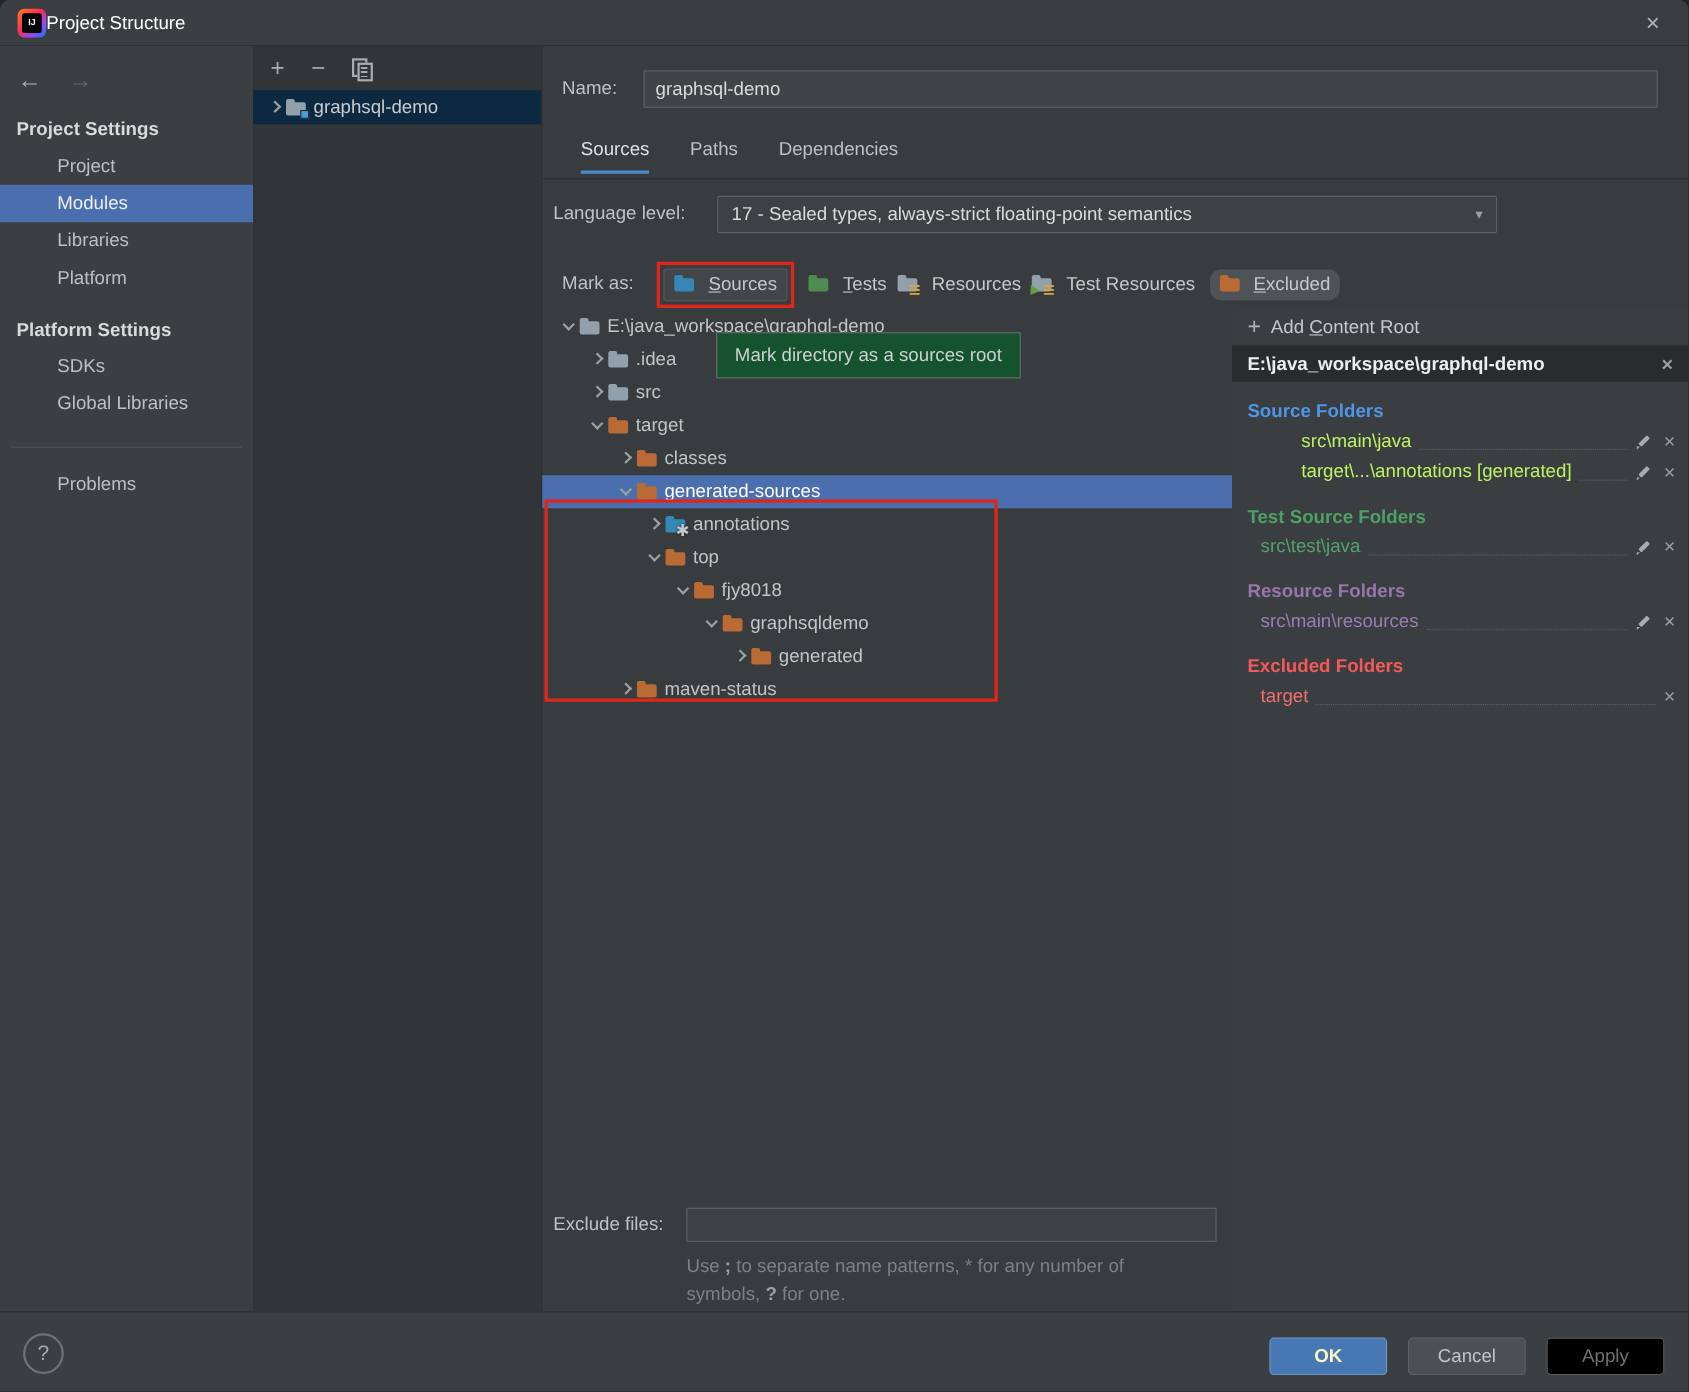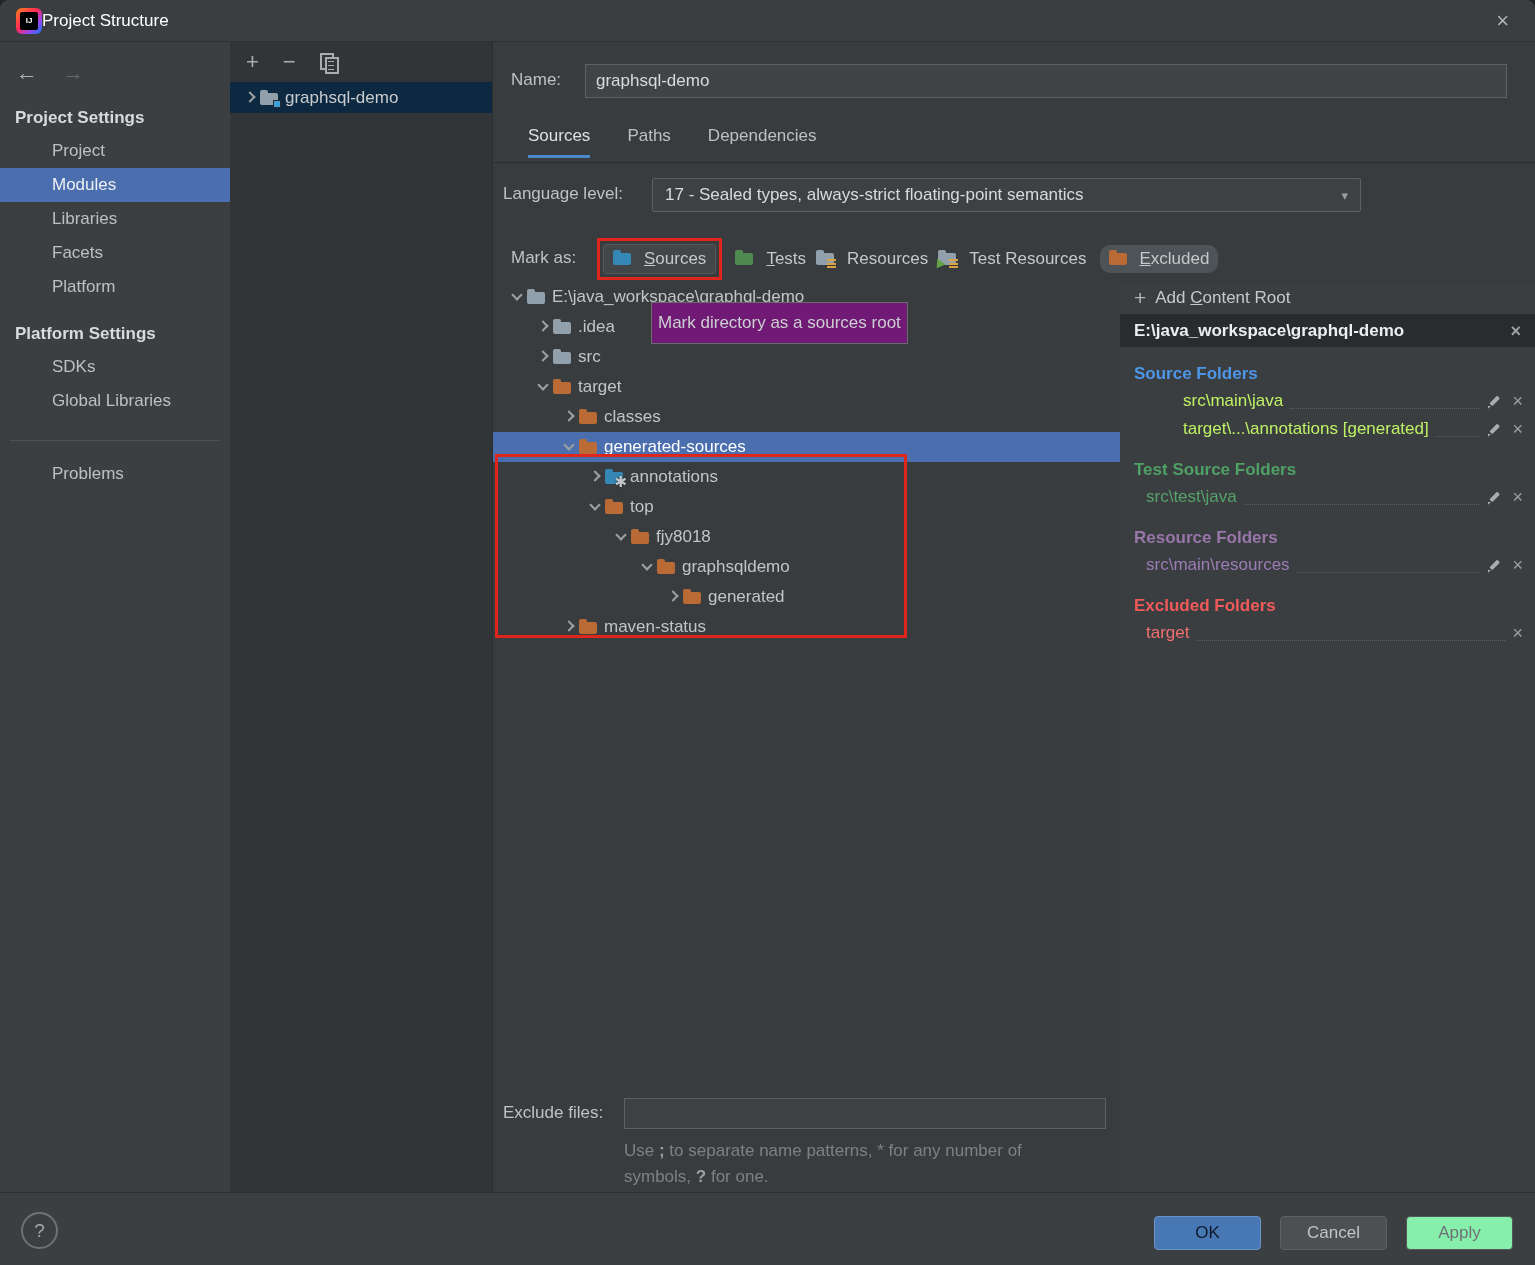--- a/index.html
+++ b/index.html
@@ -85,22 +85,22 @@
   .mgap{width:8px;}
   .u{text-decoration:underline;}
 
   
   .tree{position:absolute;left:0;top:240px;width:628px;}
   .trow{height:30px;display:flex;align-items:center;color:#C2C5C6;cursor:pointer;}
   .trow.sel{background:#4B6EAF;color:#FFFFFF;}
   .lvl0{padding-left:14px;}.lvl1{padding-left:40px;}.lvl2{padding-left:66px;}.lvl3{padding-left:92px;}
   .lvl4{padding-left:118px;}.lvl5{padding-left:144px;}.lvl6{padding-left:170px;}
   .redbox2{position:absolute;left:2px;top:412px;width:412px;height:184px;border:3px solid #E0251B;z-index:6;pointer-events:none;}
-  .tooltip{position:absolute;left:158px;top:260px;height:42px;line-height:40px;background:#701a75;border:1px solid #696C6E;
-        color:#CDD0D2;padding:0 6px;z-index:5;white-space:nowrap;}
+  .tooltip{position:absolute;left:158px;top:260px;height:42px;line-height:40px;background:#14532d;border:1px solid #696C6E;
+        color:#CDD0D2;padding:0 16px;z-index:5;white-space:nowrap;}
   .vsep{position:absolute;left:627px;top:240px;bottom:0;border-left:1px solid #2B2D2F;}
 
   
   .exrow{position:absolute;left:0;top:1056px;width:628px;height:32px;}
   .exlabel{position:absolute;left:10px;top:5px;}
   .exinput{position:absolute;left:131px;top:0;width:482px;height:31px;background:#3E4143;border:1px solid #5E6163;
         color:#D8DADB;font-size:17px;font-family:inherit;padding:0 8px;outline:none;}
   .hint{position:absolute;left:131px;top:1096px;width:470px;color:#7E8183;line-height:26px;}
   .hint b{color:#9DA0A2;}
 
@@ -118,23 +118,23 @@
   .c-test{color:#4FA065;} .c-test-i{color:#55A169;}
   .c-res{color:#9876AA;} .c-res-i{color:#9B7DB5;}
   .c-exc{color:#F25A5A;} .c-exc-i{color:#F07070;}
 
   
   .footer{position:absolute;left:0;bottom:0;width:100%;height:73px;background:#3C3F41;border-top:1px solid #2F3133;}
   .help{position:absolute;left:21px;top:19px;width:37px;height:37px;border:2px solid #6F7274;border-radius:50%;
         color:#A6A9AB;font-size:19px;display:flex;align-items:center;justify-content:center;cursor:pointer;}
   .btn{position:absolute;top:23px;height:34px;width:107px;border-radius:4px;display:flex;align-items:center;
         justify-content:center;cursor:pointer;font-size:17px;}
-  .btn-ok{left:1154px;background:#4878B3;border:1px solid #6A94C8;color:#0f172a;font-weight:normal;}
+  .btn-ok{left:1154px;background:#4878B3;border:1px solid #6A94C8;color:#fef9c3;font-weight:bold;}
   .btn-cancel{left:1280px;background:#4C5053;border:1px solid #5E6163;color:#C2C5C6;}
-  .btn-apply{left:1406px;background:#86efac;border:1px solid #54575A;color:#6E7275;}
+  .btn-apply{left:1406px;background:#000000;border:1px solid #54575A;color:#6E7275;}
 </style>
 </head>
 <body>
 
 <div class="win">
 
   <div class="titlebar">
     <div class="applogo"></div>
     <div class="titletext">Project Structure</div>
     <div class="winclose">×</div>
@@ -142,21 +142,20 @@
 
   <div class="sidebar">
     <div class="navarrows">
       <span class="nav-back">←</span>
       <span class="nav-fwd">→</span>
     </div>
     <div class="side-h">Project Settings</div>
     <div class="side-item">Project</div>
     <div class="side-item sel">Modules</div>
     <div class="side-item">Libraries</div>
-    <div class="side-item">Facets</div>
     <div class="side-item">Platform</div>
     <div class="side-h">Platform Settings</div>
     <div class="side-item">SDKs</div>
     <div class="side-item">Global Libraries</div>
     <div class="side-div"></div>
     <div class="side-item side-problems">Problems</div>
   </div>
 
   <div class="modpanel">
     <div class="modtools">

